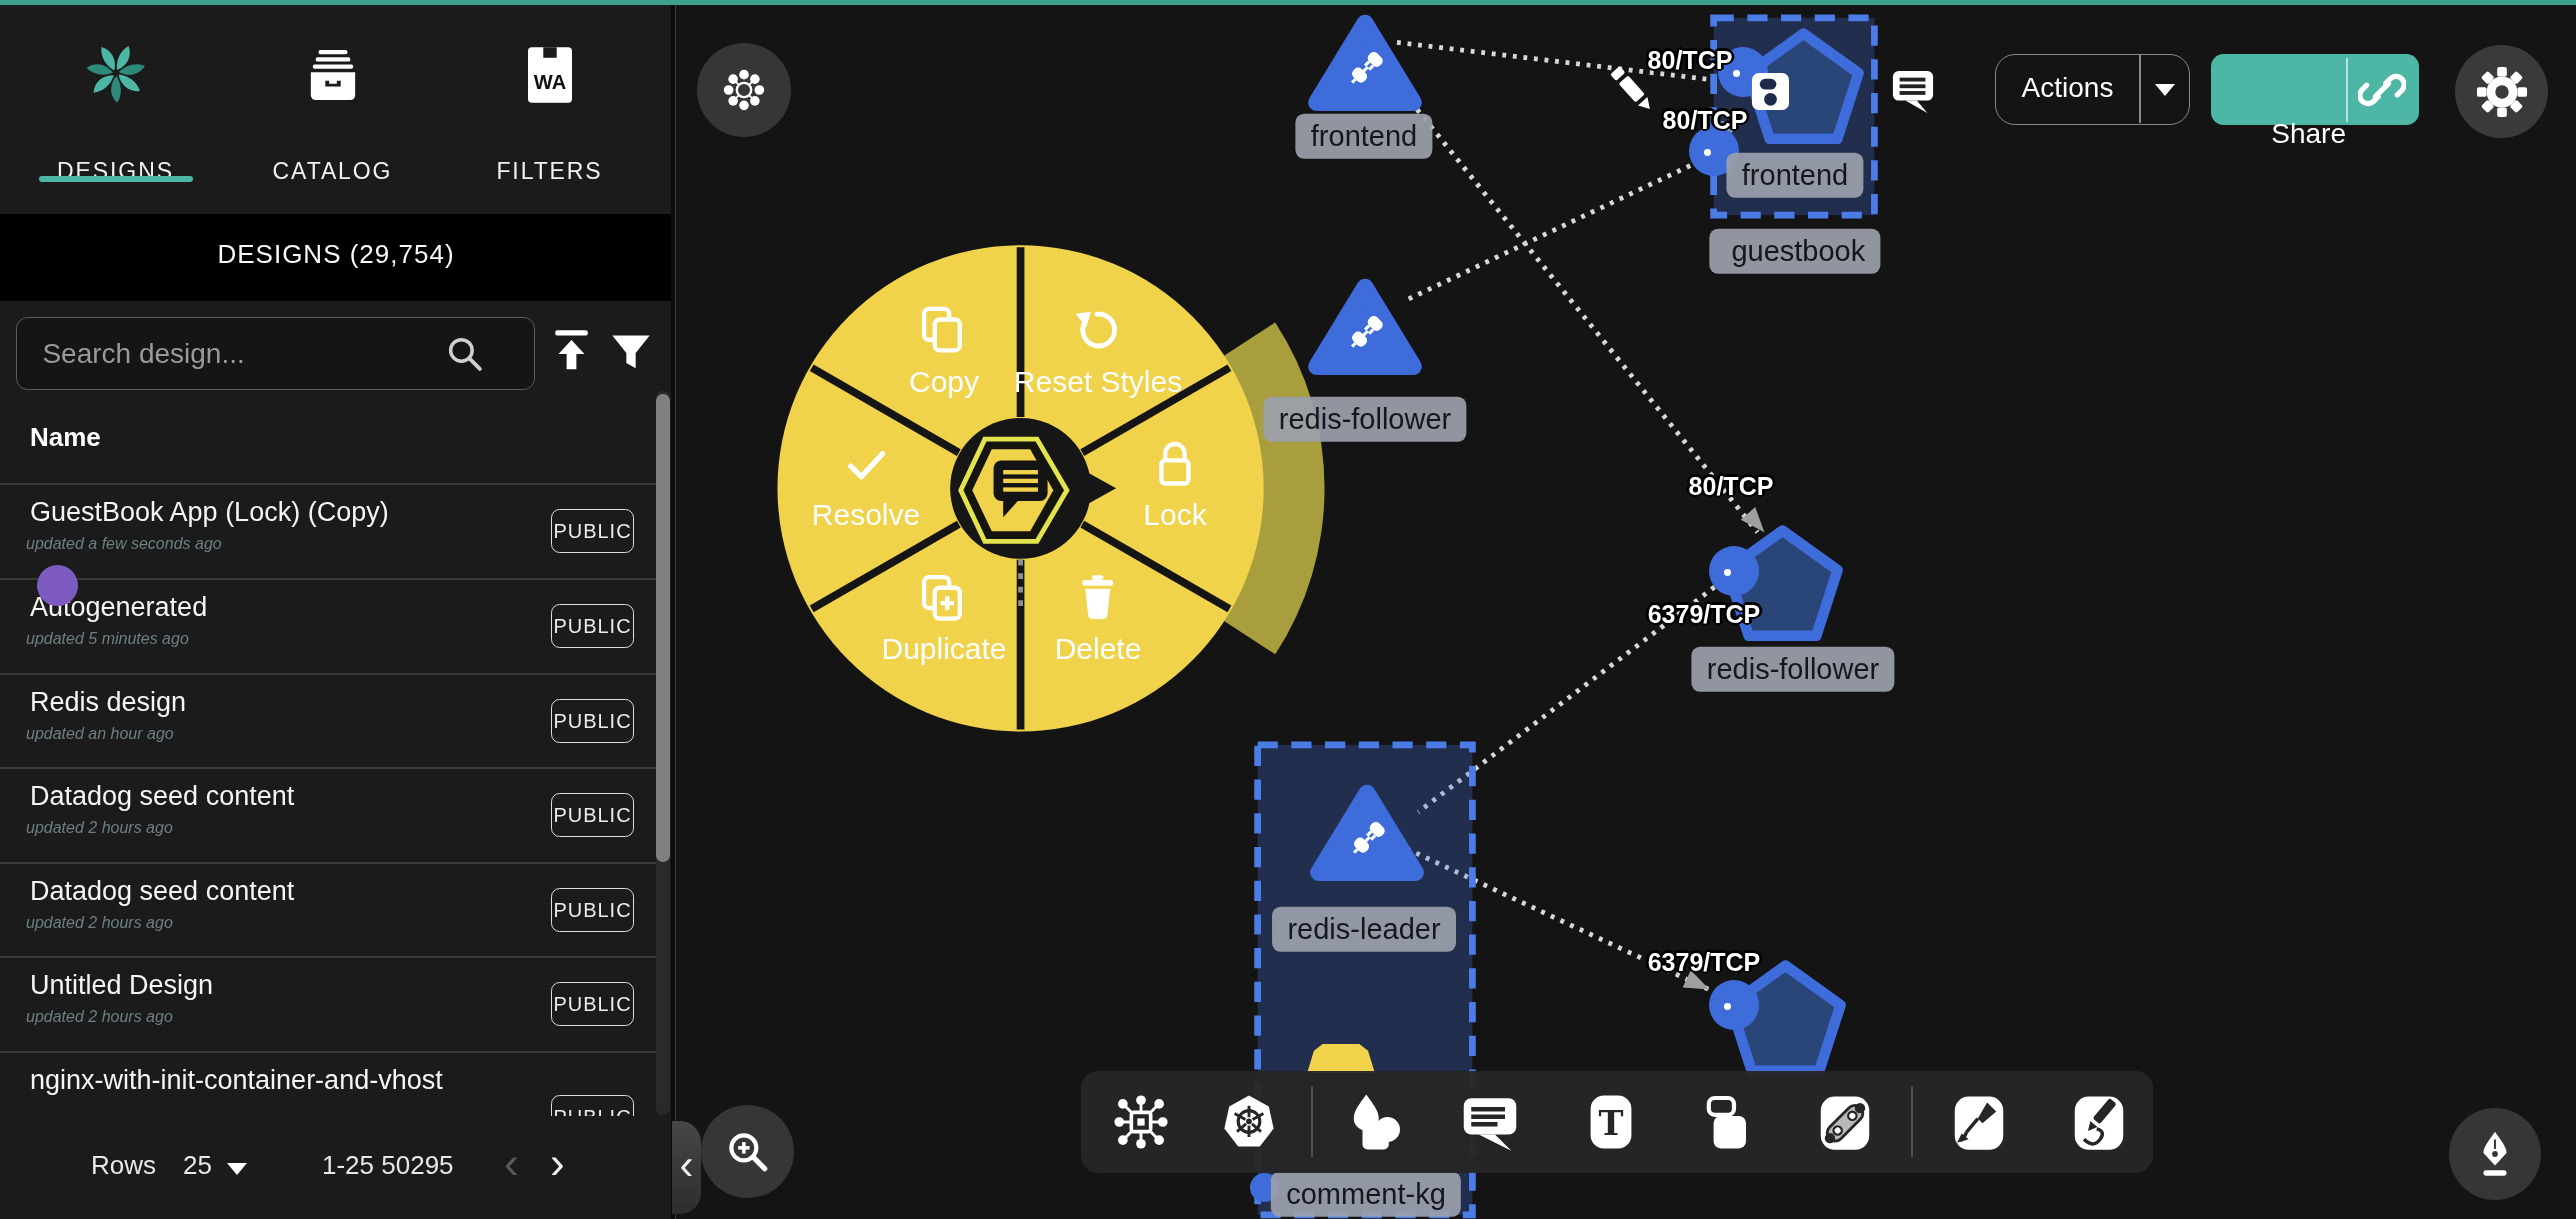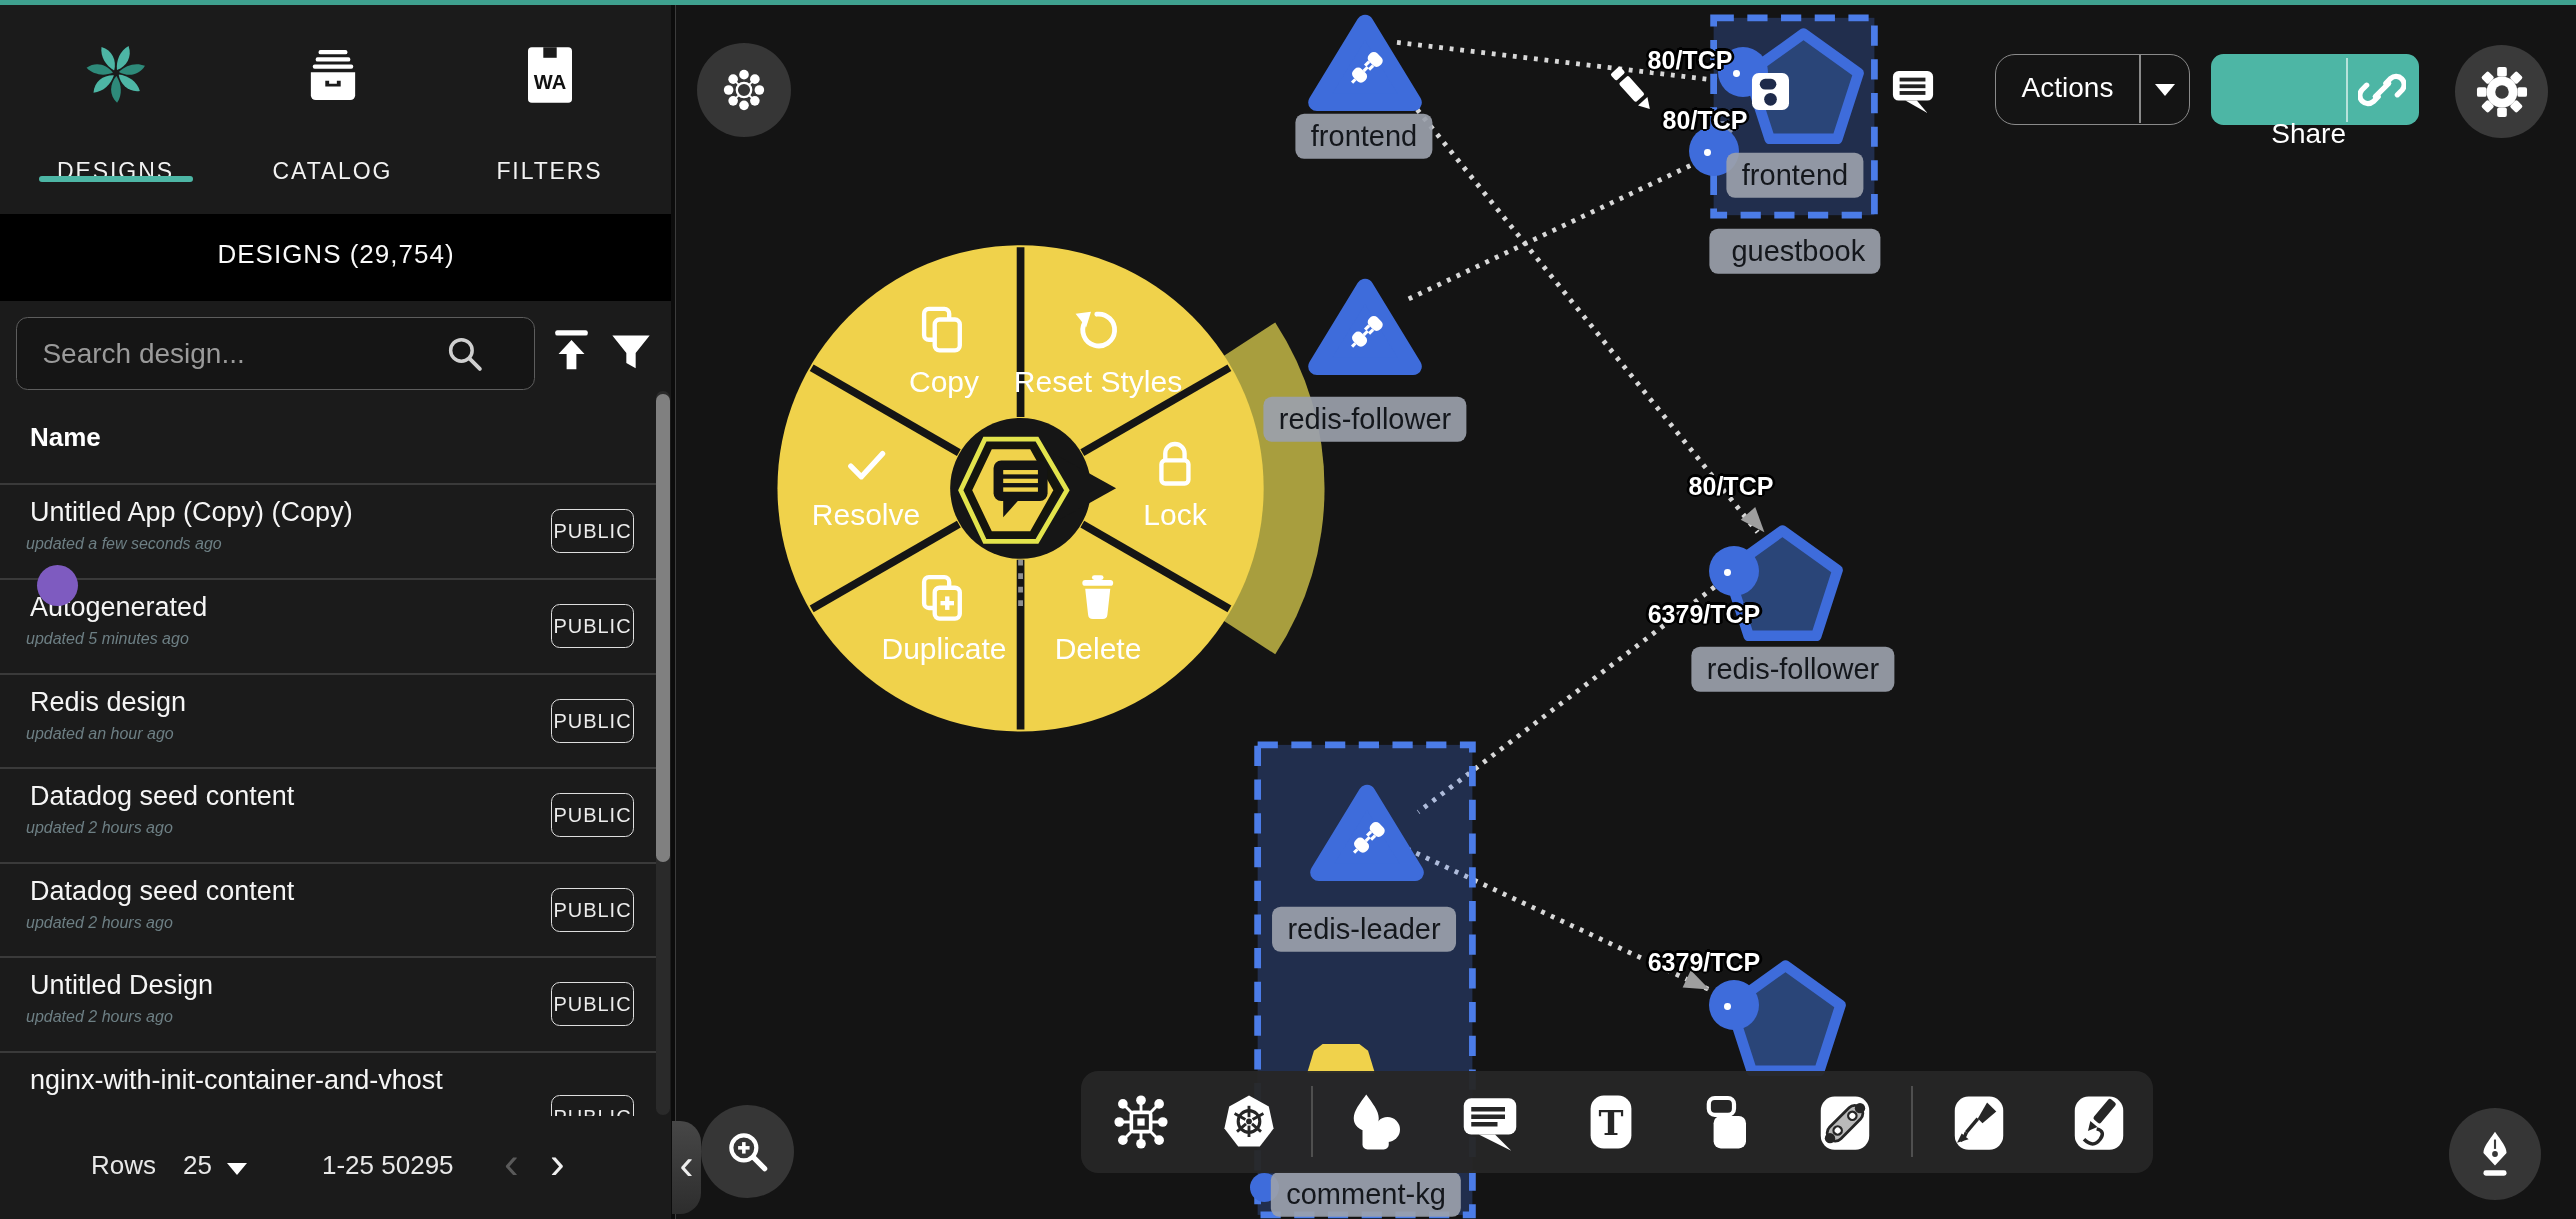--- a/index.html
+++ b/index.html
@@ -481,21 +481,21 @@
       <span class="abs" style="left:30px;top:36px;font-size:26px;font-weight:bold;color:#ffffff;">Name</span>
       <div class="list-divider" style="top:97px;"></div>
       <div class="list-divider" style="top:192px;"></div>
       <div class="list-divider" style="top:287px;"></div>
       <div class="list-divider" style="top:381px;"></div>
       <div class="list-divider" style="top:476px;"></div>
       <div class="list-divider" style="top:570px;"></div>
       <div class="list-divider" style="top:665px;"></div>
 
       <div class="abs" style="left:0;top:97px;width:672px;height:95px;cursor:pointer;">
-        <span class="rowname">Untitled App (Copy) (Copy)</span>
+        <span class="rowname">GuestBook App (Lock) (Copy)</span>
         <span class="rowupd">updated a few seconds ago</span>
         <span class="rowbadge" style="top:26px;">PUBLIC</span>
       </div>
       <div class="abs" style="left:0;top:192px;width:672px;height:95px;cursor:pointer;">
         <span class="rowname">Autogenerated</span>
         <span class="rowupd">updated 5 minutes ago</span>
         <span class="rowbadge" style="top:26px;">PUBLIC</span>
       </div>
       <div class="abs" style="left:0;top:287px;width:672px;height:95px;cursor:pointer;">
         <span class="rowname">Redis design</span>

